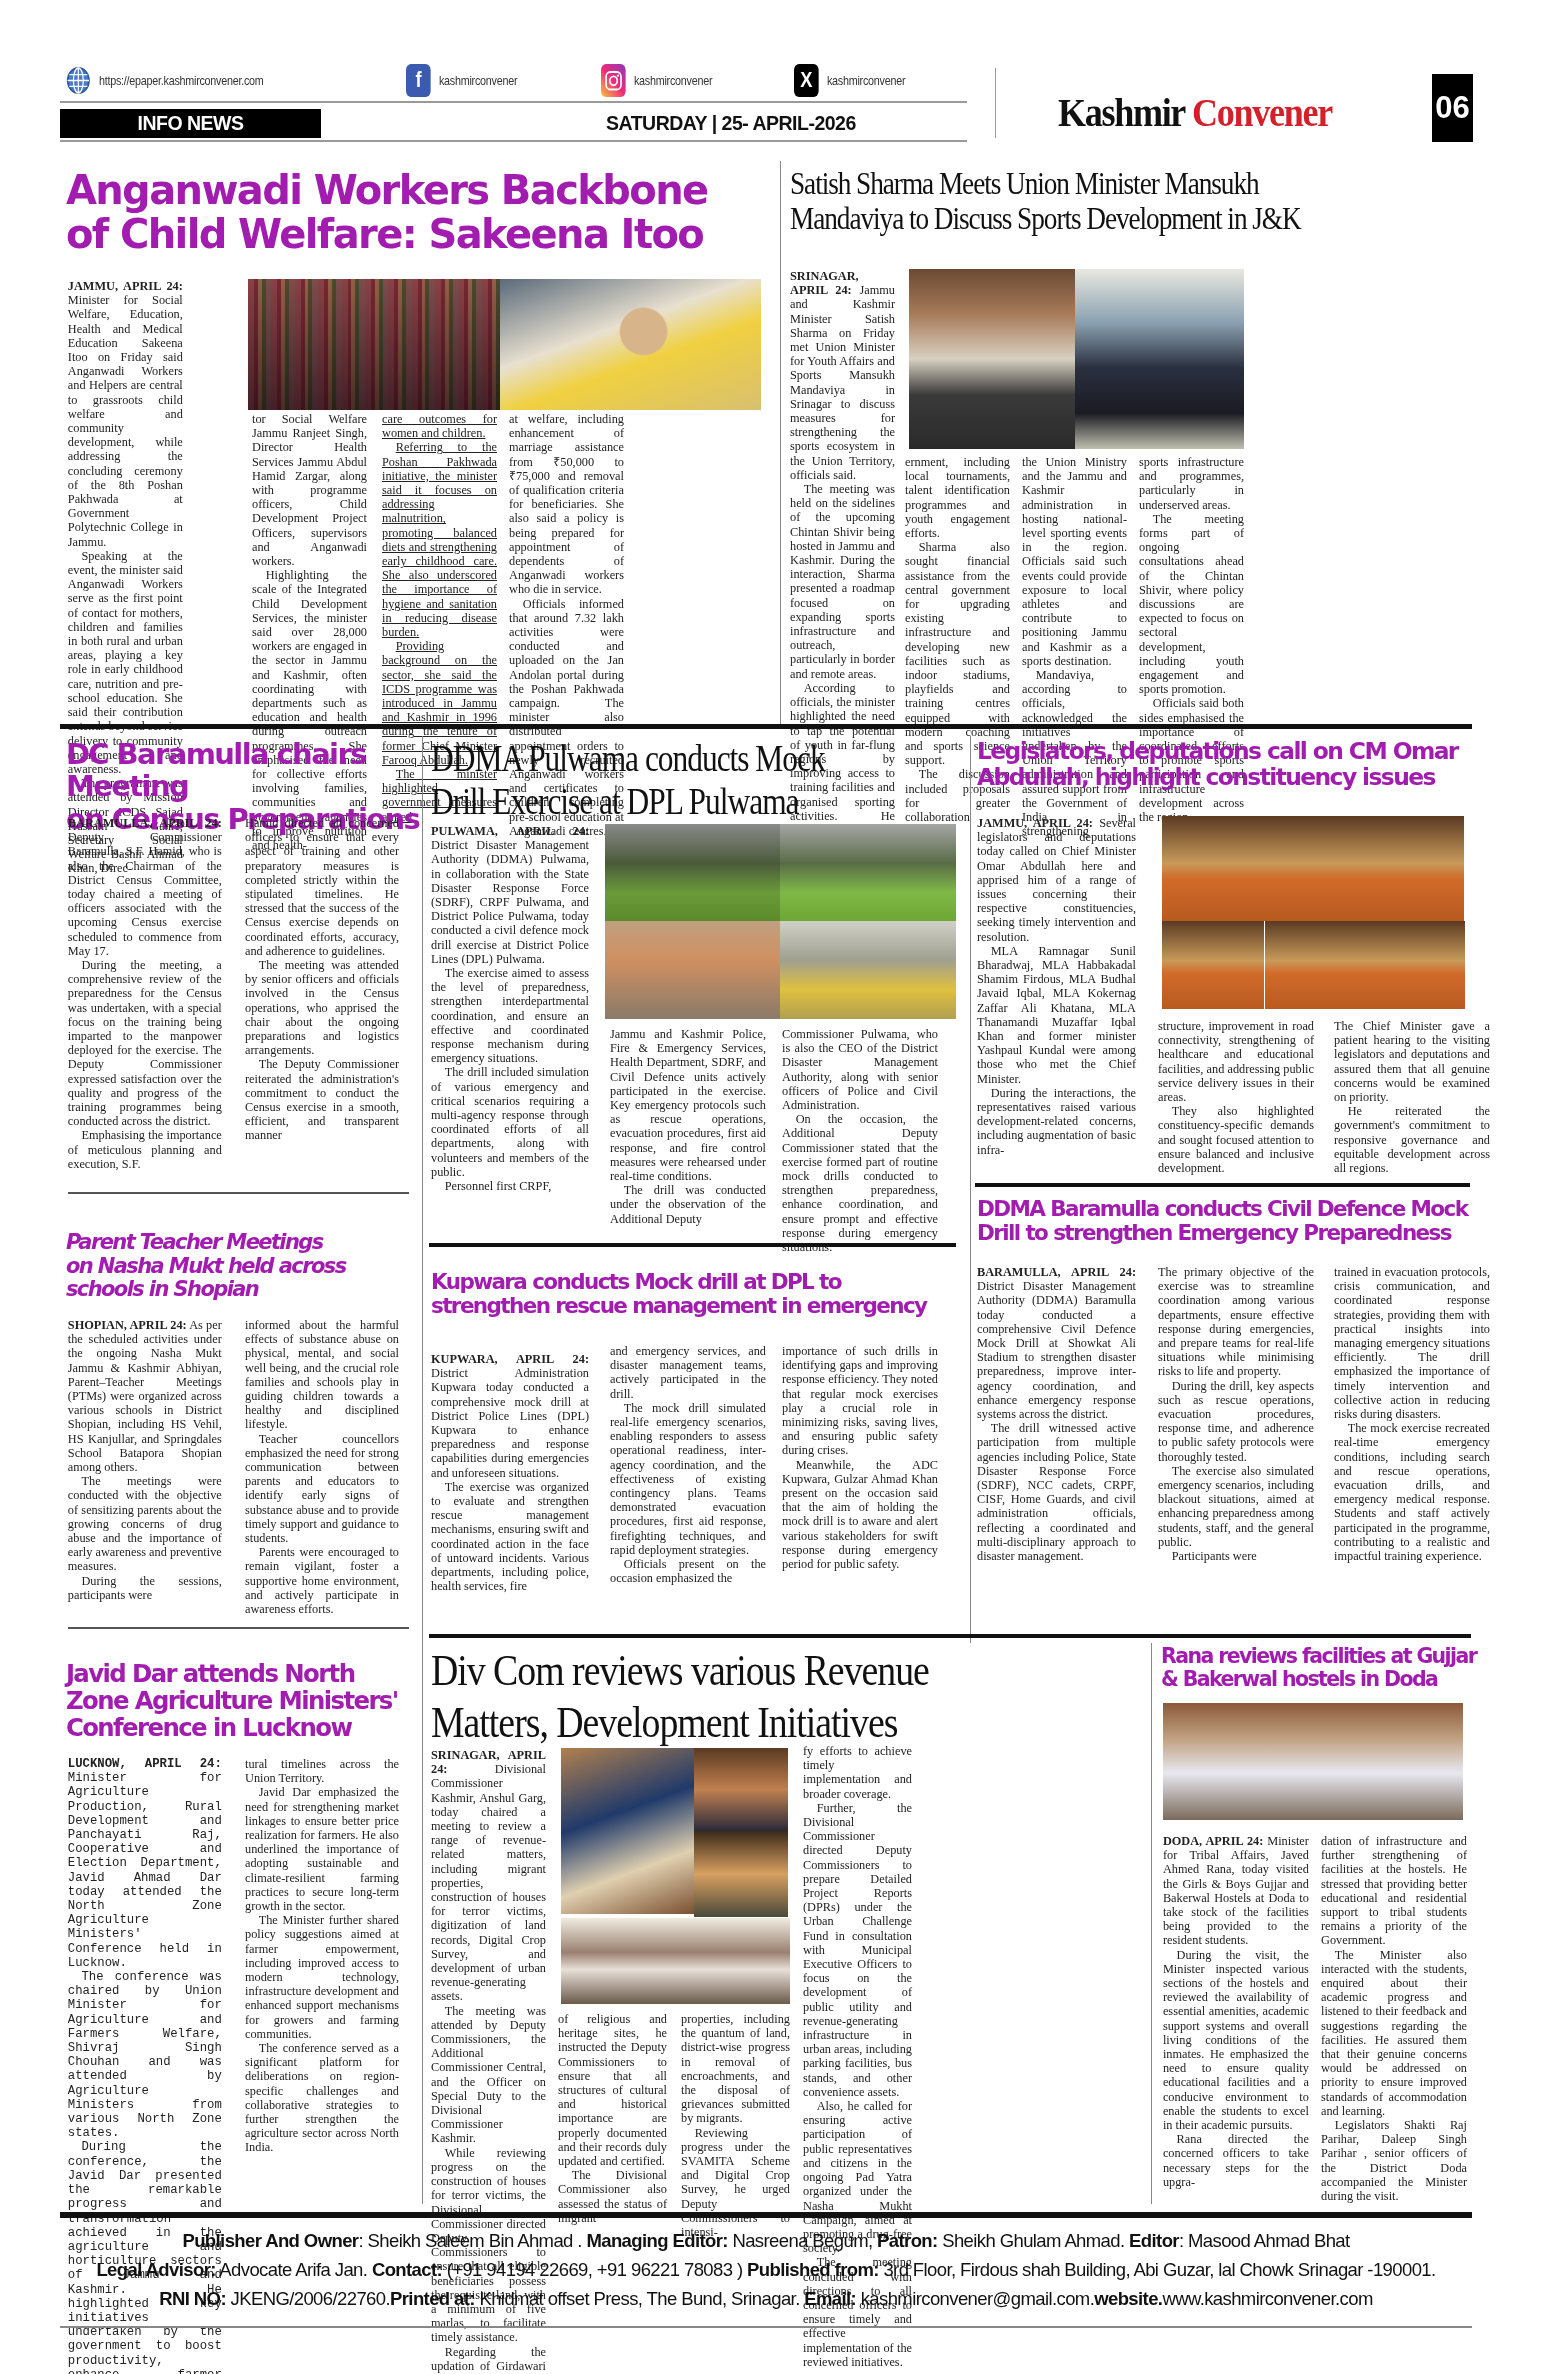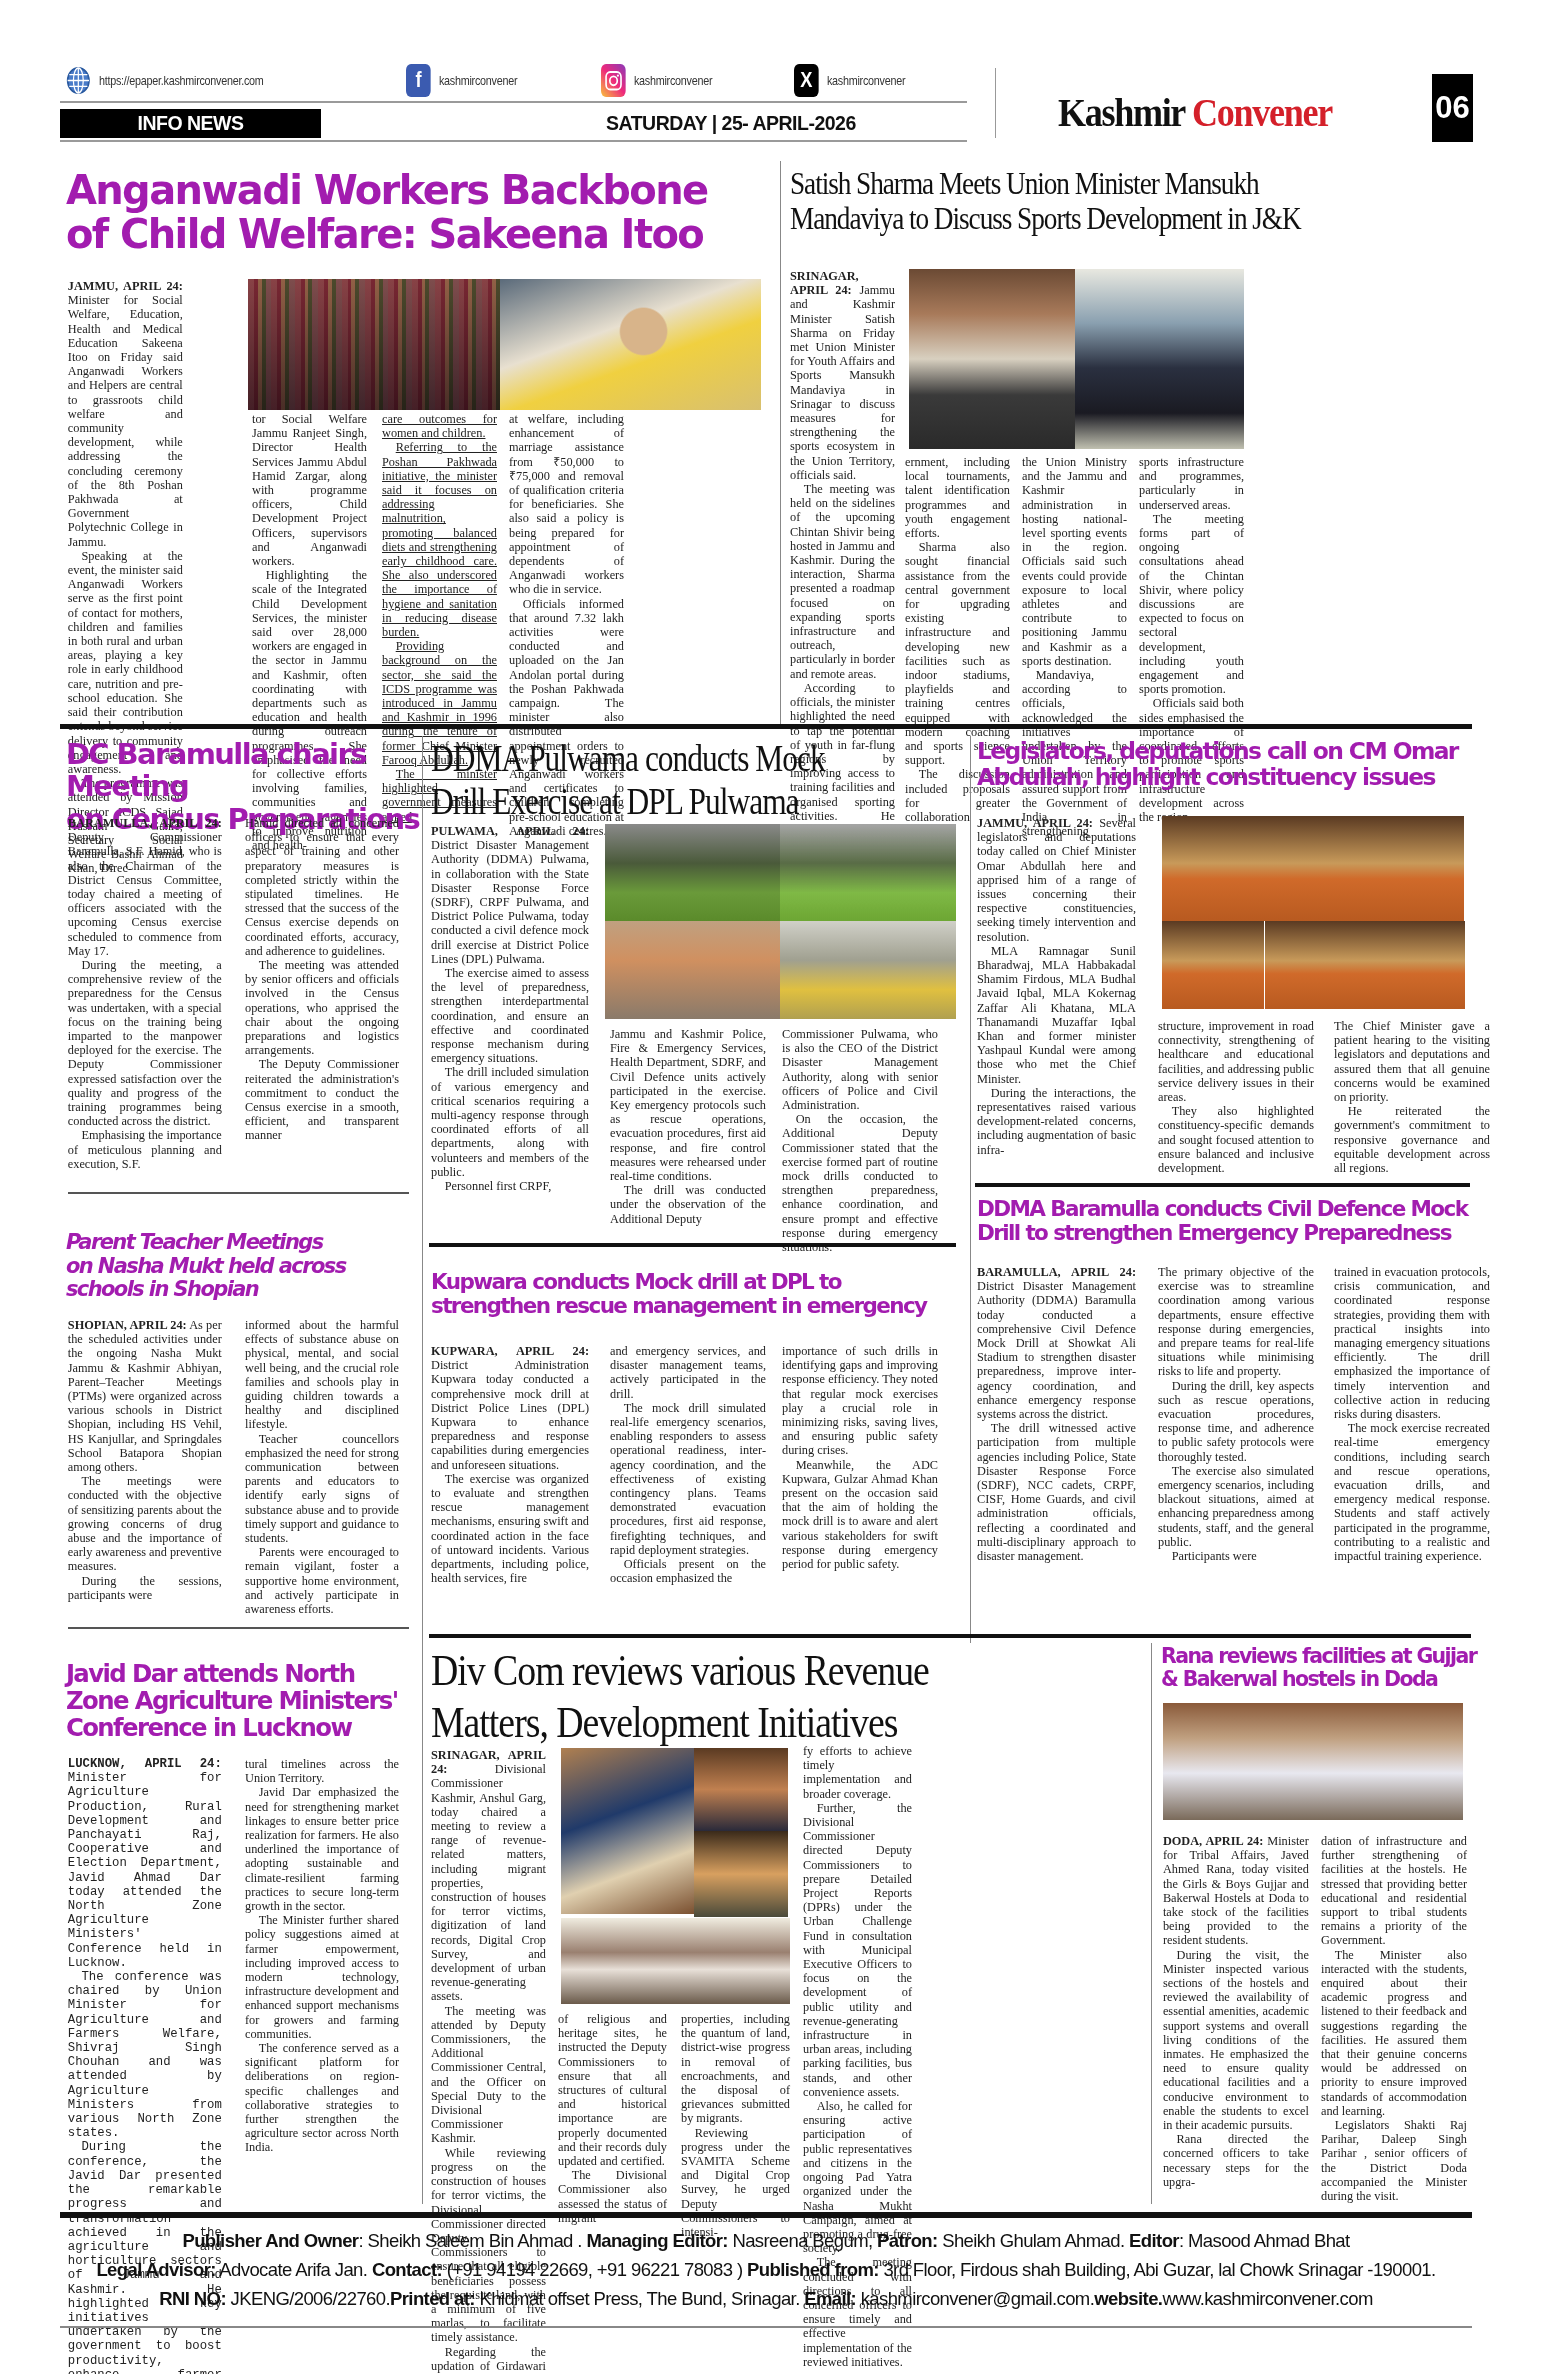--- a/index.html
+++ b/index.html
@@ -264,21 +264,21 @@
   </div>
 </div>
 <div class="thinrule" style="left:68px; top:1627px; width:341px;"></div>
 
 <div class="hrule" style="left:429px; top:1243px; width:527px; height:3.9px;"></div>
 <div class="art" style="left:429px; top:1258px; width:532px; height:380px;">
   <div class="hl-sans" style="position:absolute; left:2px; top:11.7px; font-size:21.5px; width:546px;">
     <div>Kupwara conducts Mock drill at DPL to</div>
     <div>strengthen rescue management in emergency</div>
   </div>
-  <div class="col" style="position:absolute; left:2px; top:86px; width:158px;">
+  <div class="col" style="position:absolute; left:2px; top:94px; width:158px;">
     <p class="first"><span class="dateline">KUPWARA, APRIL 24:</span> <span>District Administration Kupwara today conducted a comprehensive mock drill at District Police Lines (DPL) Kupwara to enhance preparedness and response capabilities during emergencies and unforeseen situations.</span></p>
     <p>The exercise was organized to evaluate and strengthen rescue management mechanisms, ensuring swift and coordinated action in the face of untoward incidents. Various departments, including police, health services, fire</p>
   </div>
   <div class="col" style="position:absolute; left:181px; top:86px; width:156px;">
     <p class="first">and emergency services, and disaster management teams, actively participated in the drill.</p>
     <p>The mock drill simulated real-life emergency scenarios, enabling responders to assess operational readiness, inter-agency coordination, and the effectiveness of existing contingency plans. Teams demonstrated evacuation procedures, first aid response, firefighting techniques, and rapid deployment strategies.</p>
     <p>Officials present on the occasion emphasized the</p>
   </div>
   <div class="col" style="position:absolute; left:353px; top:86px; width:156px;">
     <p class="first">importance of such drills in identifying gaps and improving response efficiency. They noted that regular mock exercises play a crucial role in minimizing risks, saving lives, and ensuring public safety during crises.</p>

